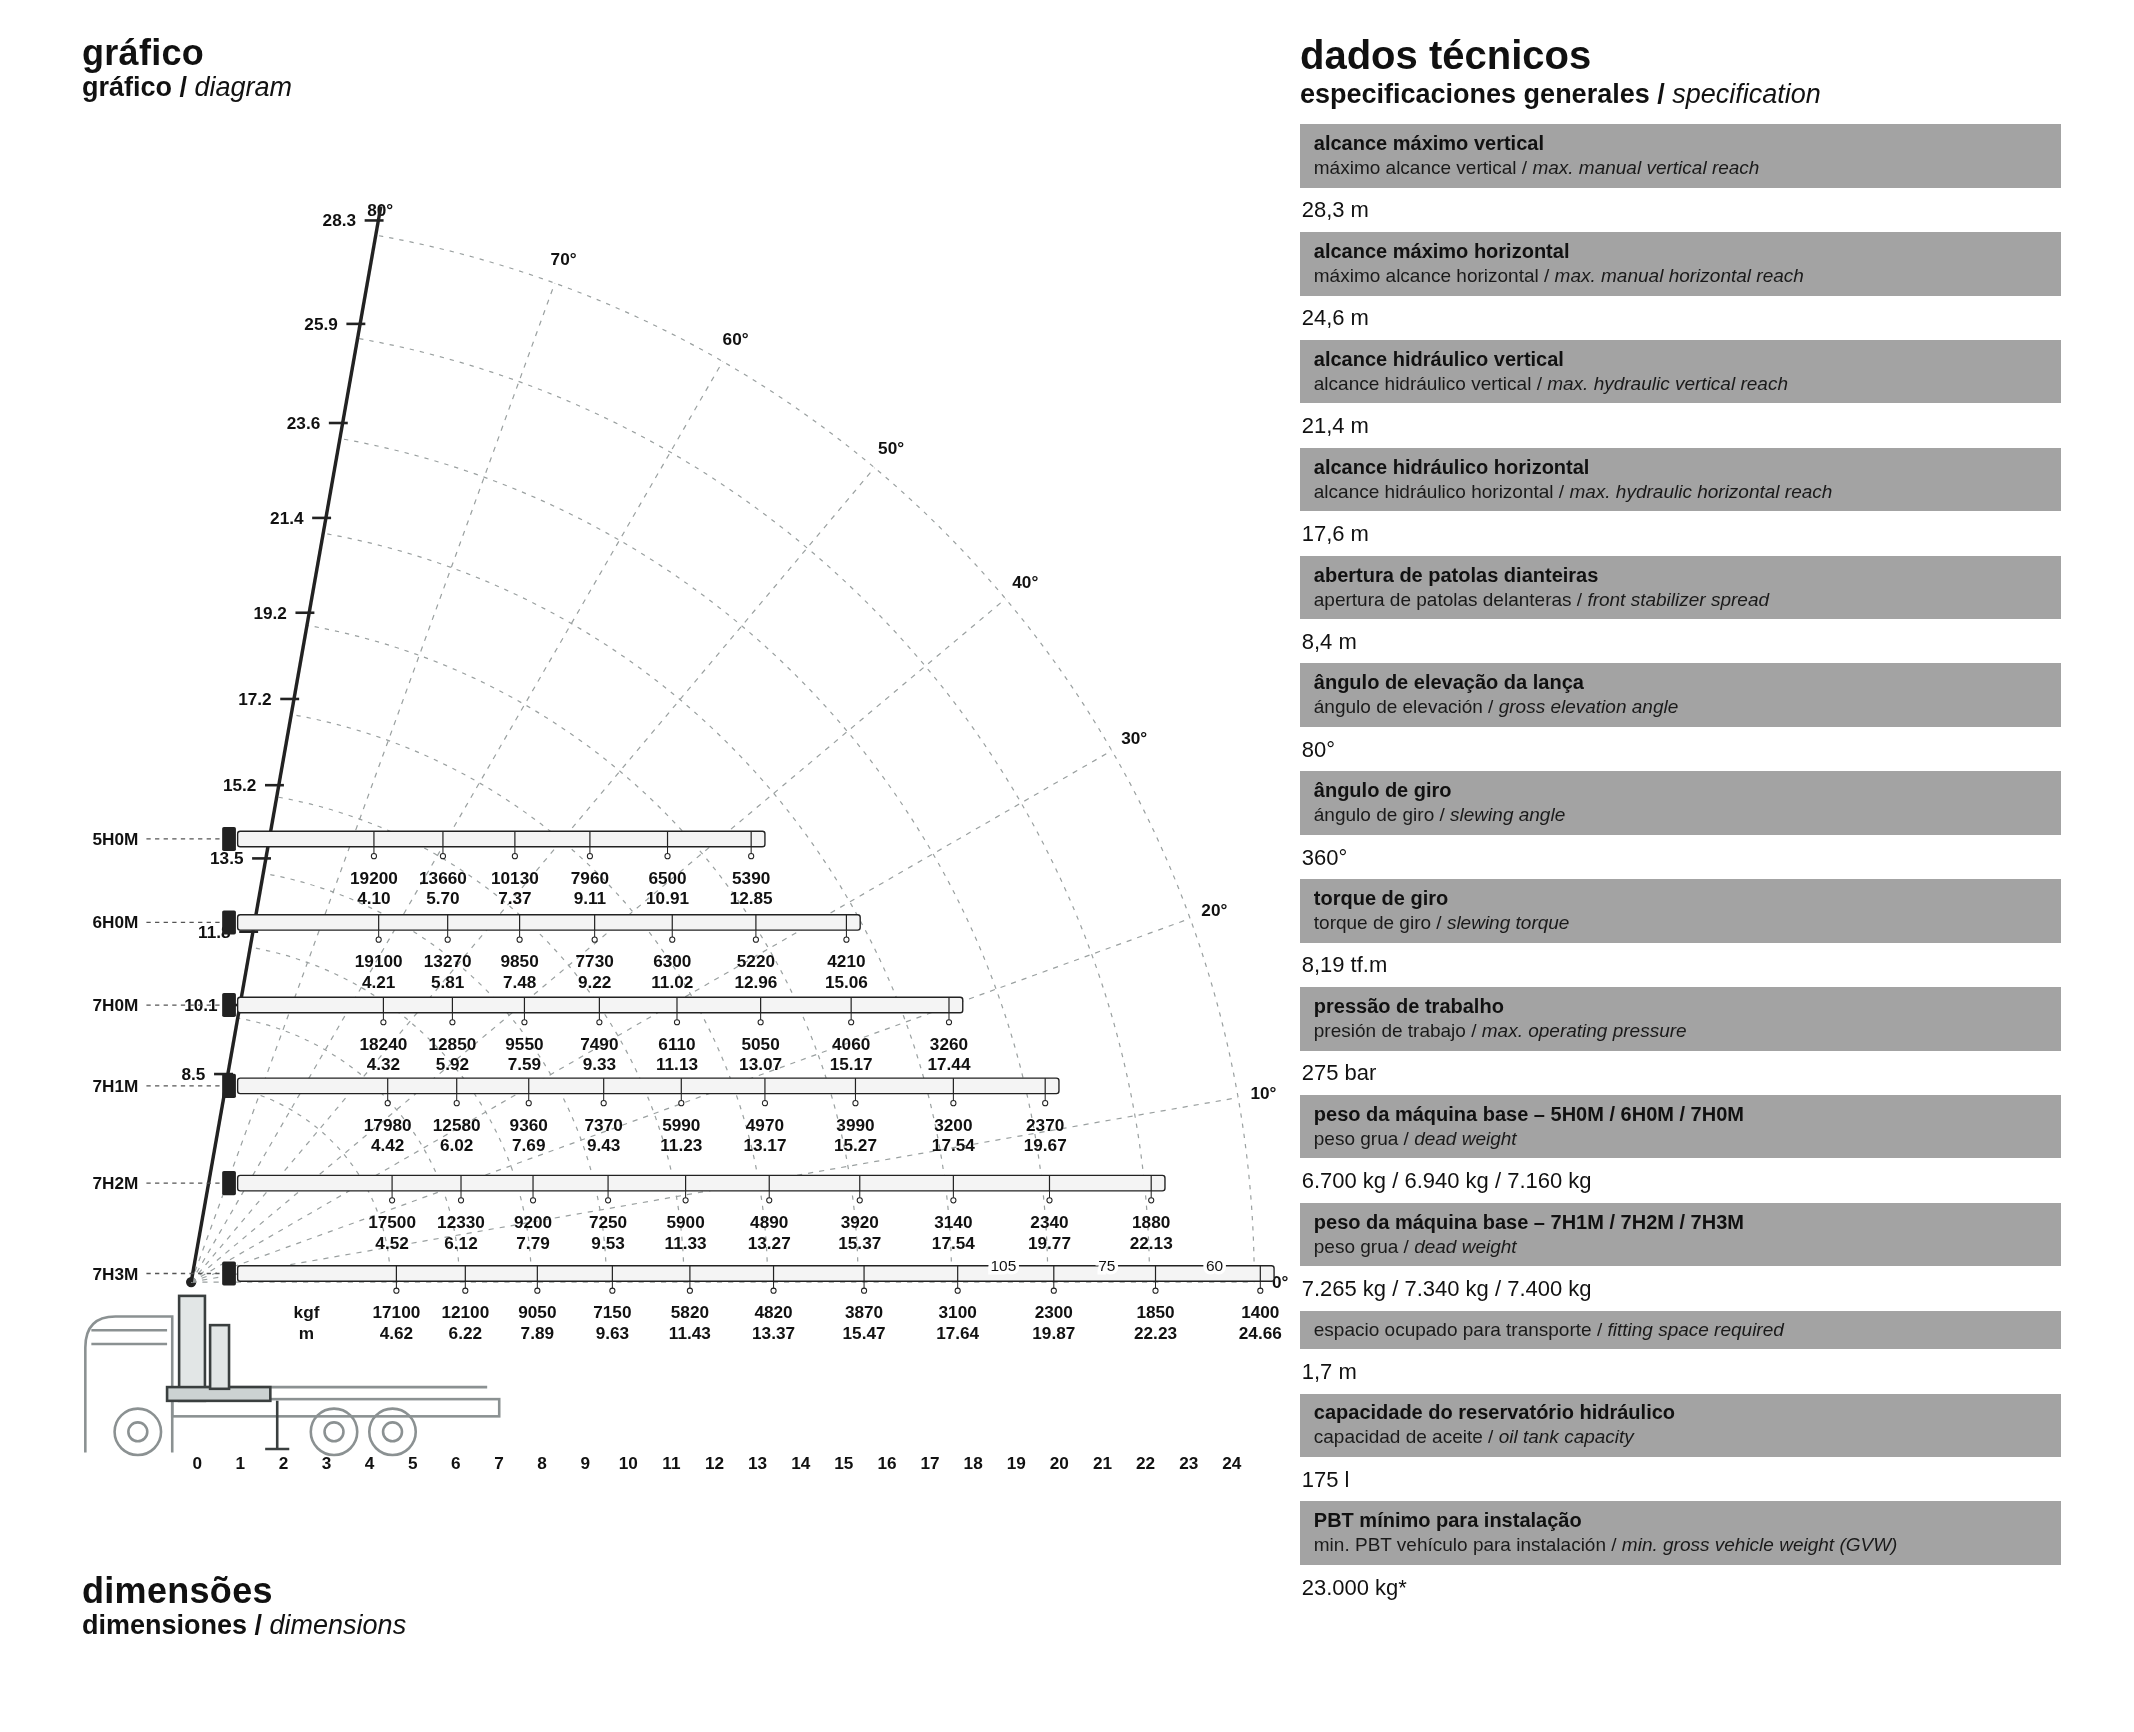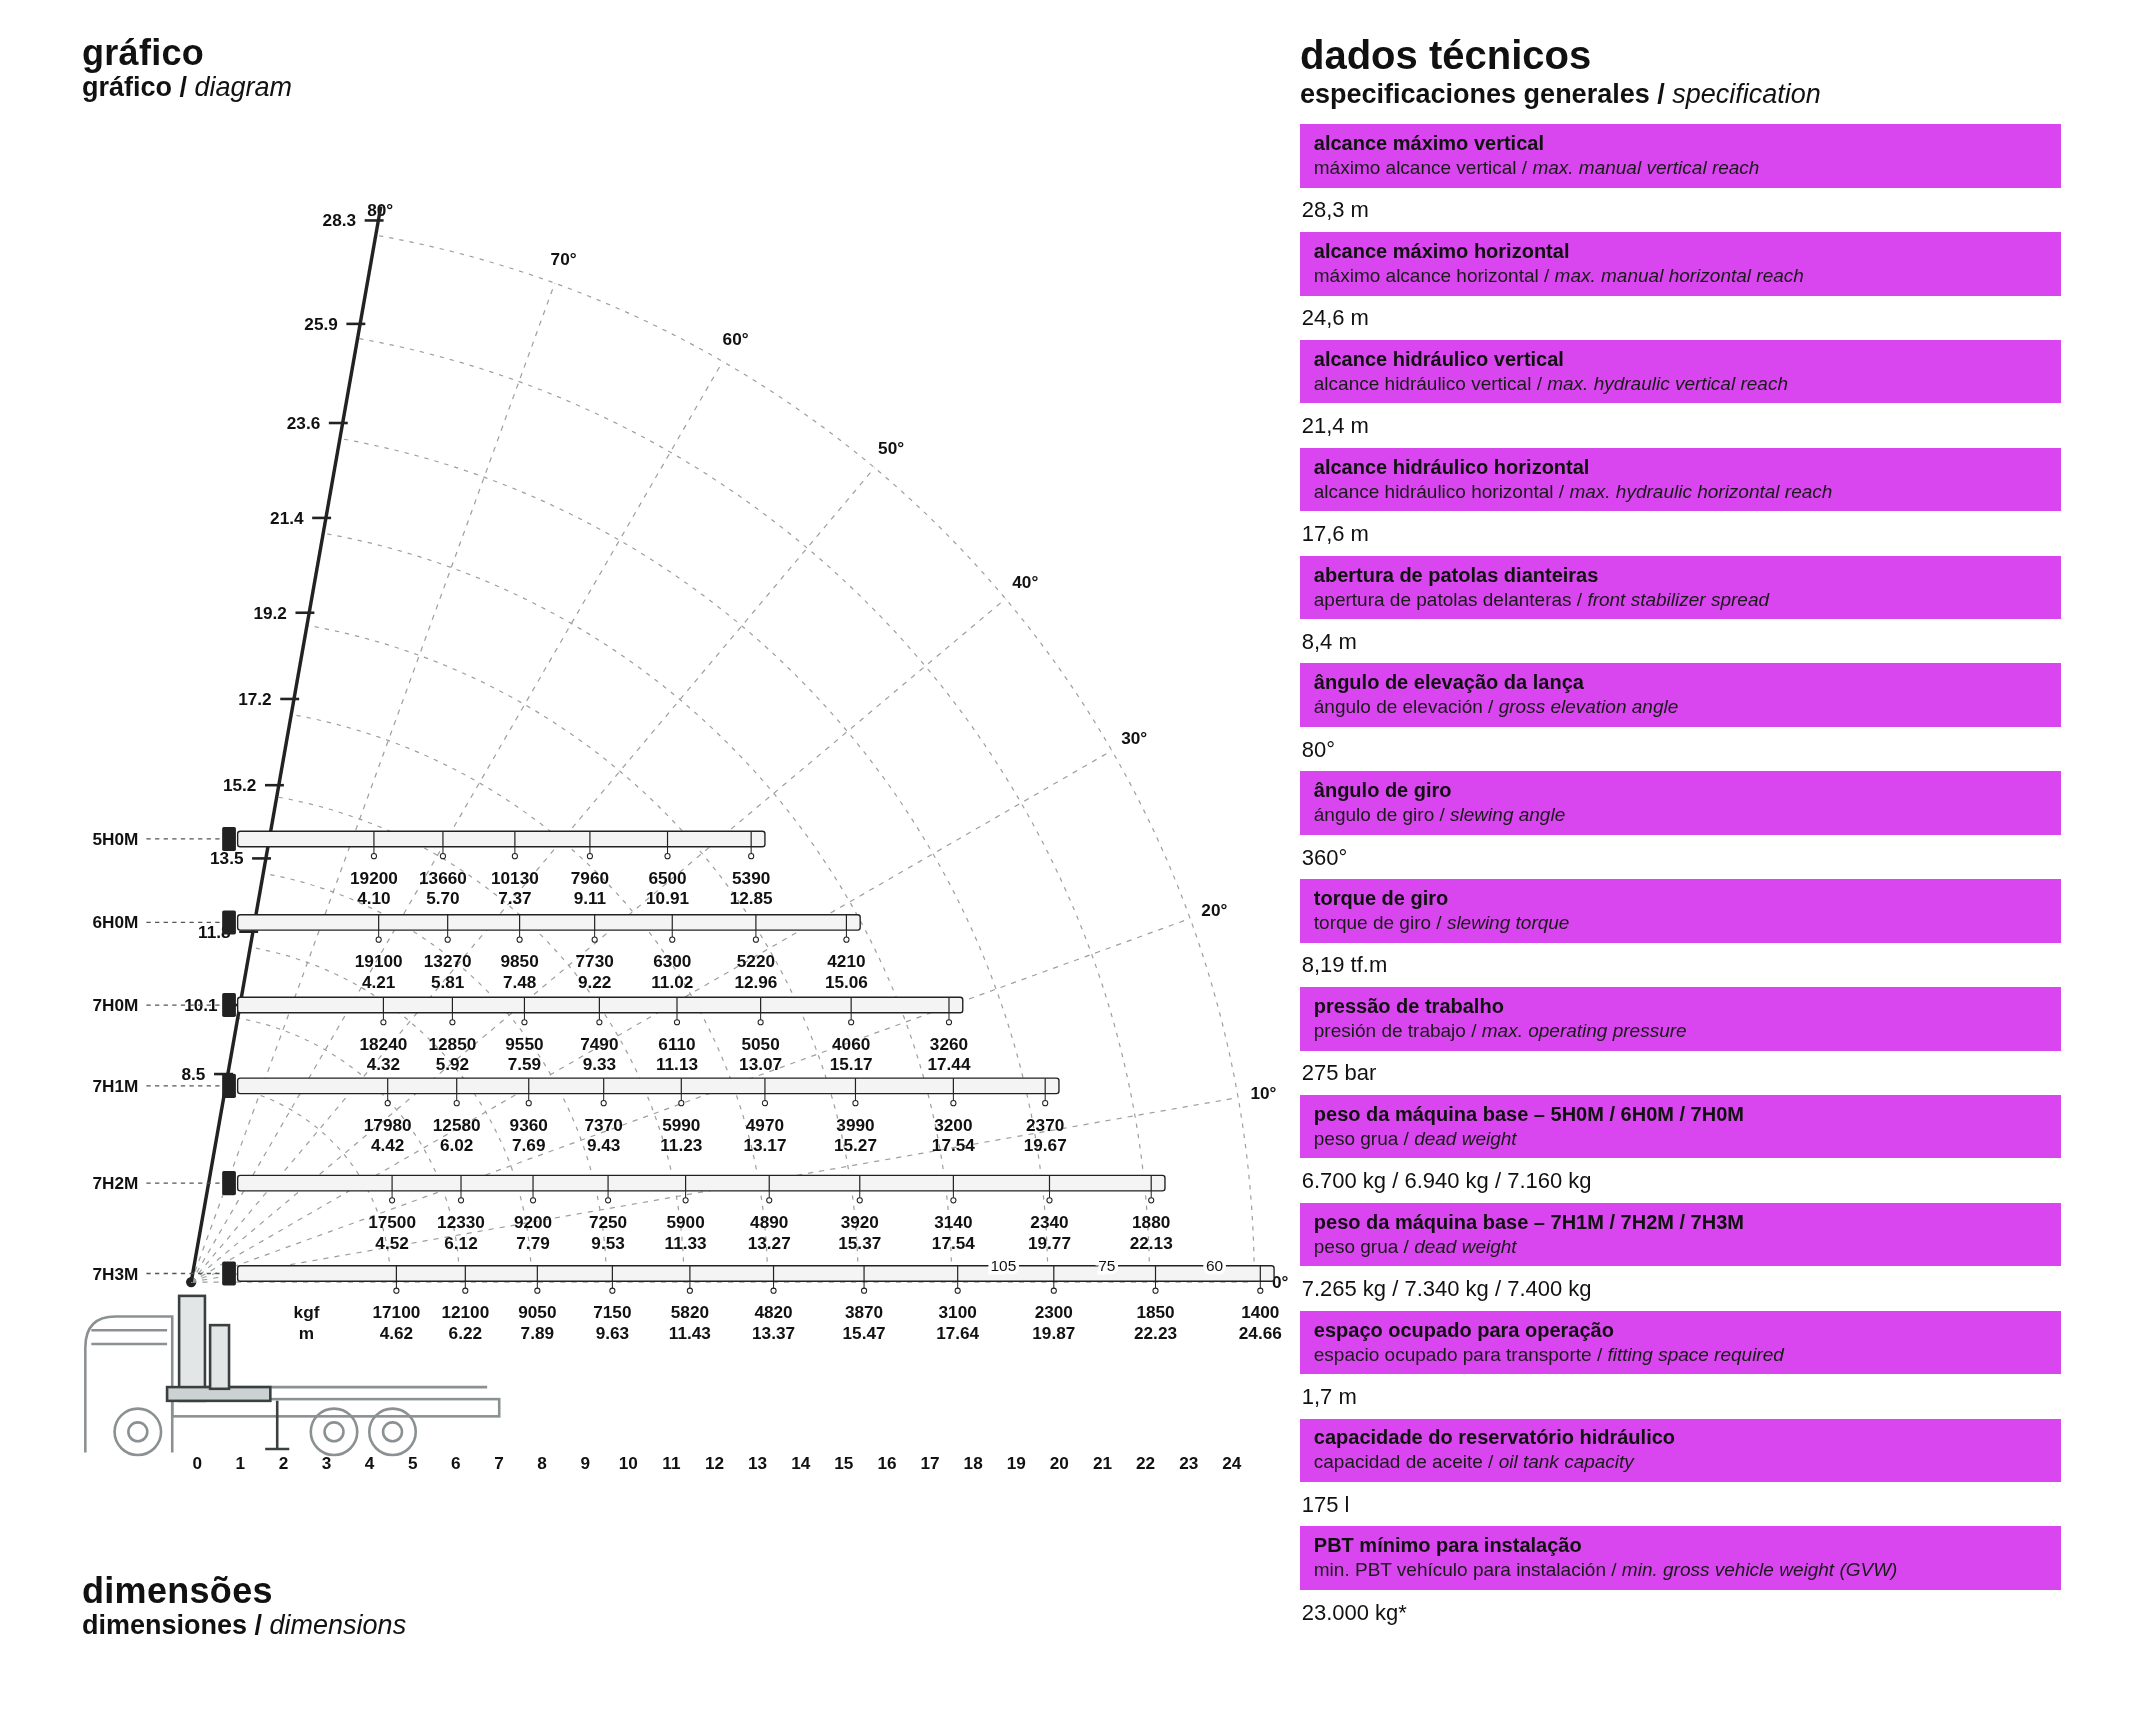--- a/index.html
+++ b/index.html
@@ -10,21 +10,21 @@
   .sub b{font-weight:bold}
   .sub i{font-style:italic;font-weight:normal}
   #left-title{top:34px}
   #footer-title{top:1572px}
   svg#load-diagram{position:absolute;left:0;top:0}
   .t-bold{font-family:"Liberation Sans",sans-serif;font-size:20px;font-weight:bold;fill:#111}
   .t-zero{font-family:"Liberation Sans",sans-serif;font-size:18px;fill:#111}
   .tech{position:absolute;left:1300px;top:34px;width:761px}
   .tech h1{font-size:40px;font-weight:bold;line-height:1.05}
   .tech .tech-sub{font-size:27px;margin:3.4px 0 13.8px}
-  .spec-row .spec-head{background:#d946ef;padding:6.9px 13.8px 8.6px}
+  .spec-row .spec-head{background:#a3a3a3;padding:6.9px 13.8px 8.6px}
   .spec-pt{font-size:20px;font-weight:bold;line-height:25px}
   .spec-sub{font-size:19px;line-height:23px;color:#1a1a1a}
   .spec-sub .en{}
   .spec-value{font-size:22px;line-height:29px;padding:7.7px 1.7px 7.7px}
 </style>
 </head>
 <body>
 
 <svg id="load-diagram" width="1291" height="1733" viewBox="0 0 1500 2014" xmlns="http://www.w3.org/2000/svg">
 
@@ -511,21 +511,20 @@
   <section class="spec-row">
     <header class="spec-head">
       <div class="spec-pt">peso da máquina base – 7H1M / 7H2M / 7H3M</div>
       <div class="spec-sub"><span class="es">peso grua</span><span class="slash"> / </span><i class="en">dead weight</i></div>
     </header>
     <div class="spec-value">7.265 kg / 7.340 kg / 7.400 kg</div>
   </section>
 
   <section class="spec-row">
     <header class="spec-head">
-      <div class="spec-pt">espaço ocupado para operação</div>
       <div class="spec-sub"><span class="es">espacio ocupado para transporte</span><span class="slash"> / </span><i class="en">fitting space required</i></div>
     </header>
     <div class="spec-value">1,7 m</div>
   </section>
 
   <section class="spec-row">
     <header class="spec-head">
       <div class="spec-pt">capacidade do reservatório hidráulico</div>
       <div class="spec-sub"><span class="es">capacidad de aceite</span><span class="slash"> / </span><i class="en">oil tank capacity</i></div>
     </header>

